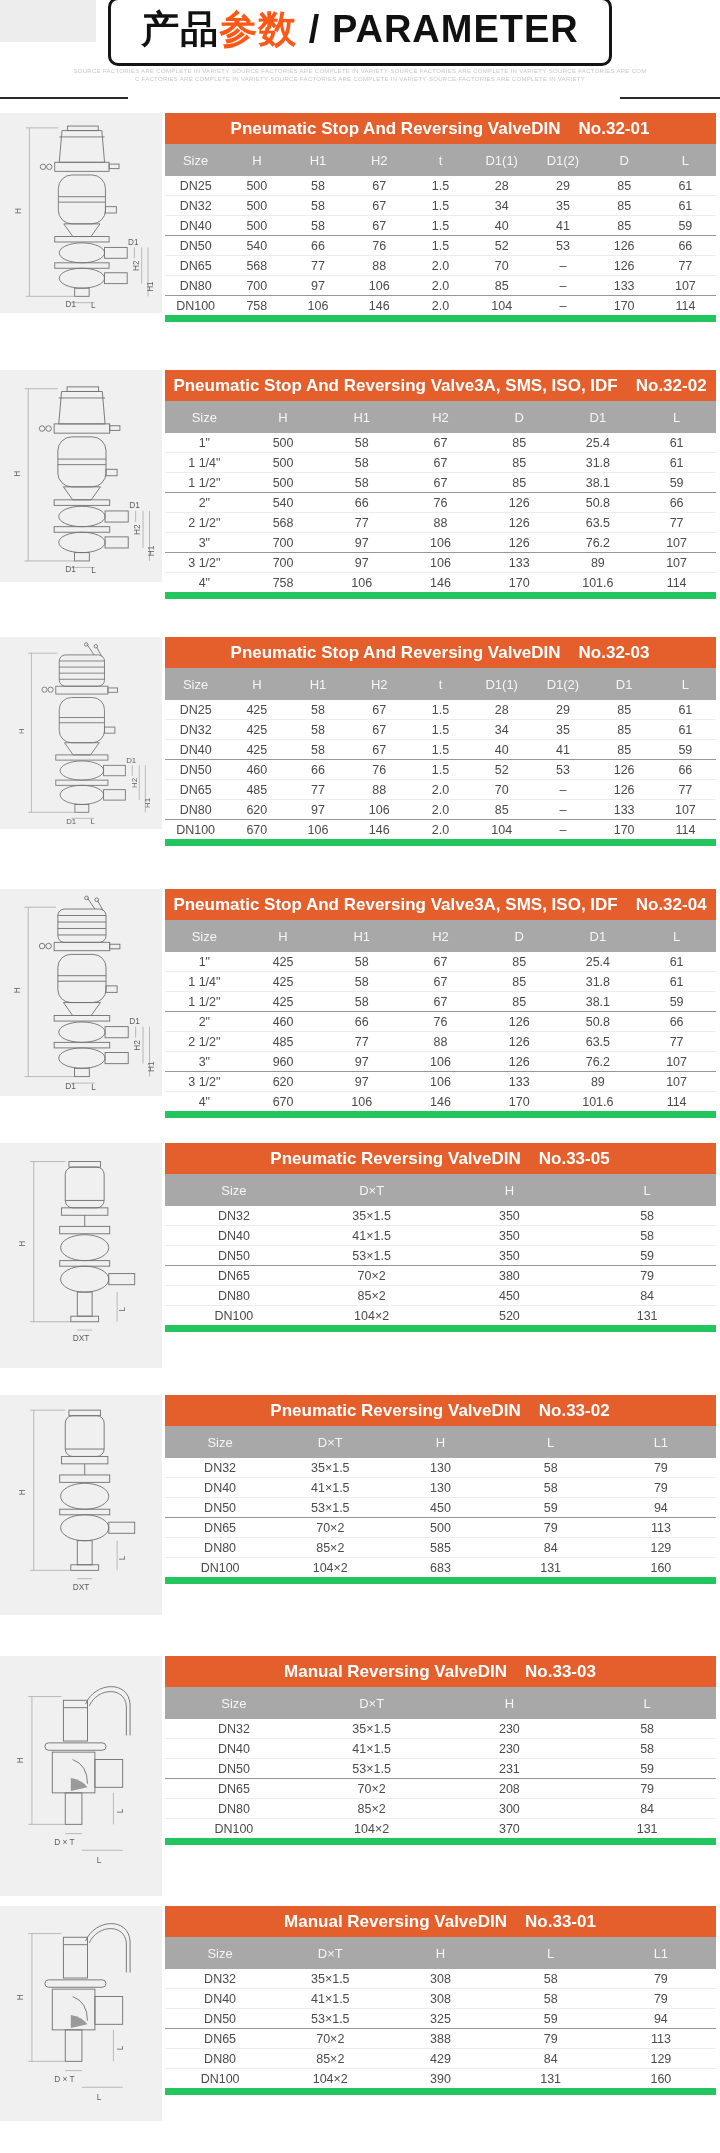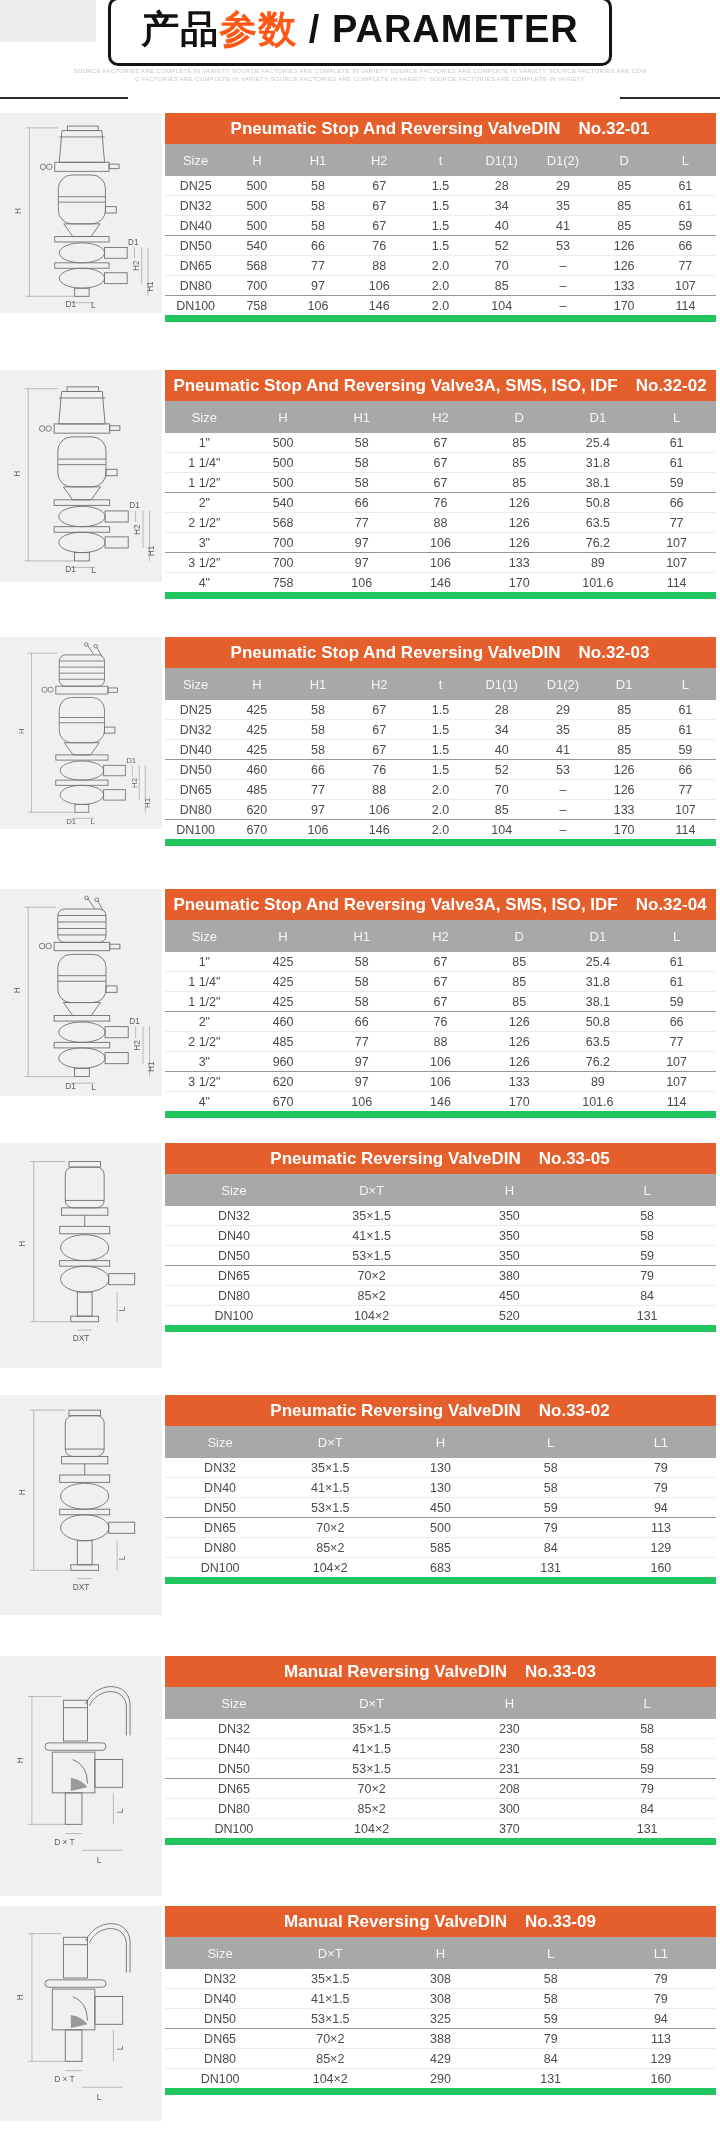--- a/index.html
+++ b/index.html
@@ -861,21 +861,21 @@
     <div class="drawing">
       <svg class="dsvg">
             <use href="#sym-d" xlink:href="#sym-d"></use>
           </svg>
     </div>
     <div class="tblock">
       <div class="obar">
         <span>Manual Reversing Valve</span>
         <span class="ocode">
           <span>DIN</span>
-          <span>No.33-09</span>
+          <span>No.33-01</span>
         </span>
       </div>
       <table class="spec">
         <thead>
               <tr>
                 <th>Size</th>
                 <th>D×T</th>
                 <th>H</th>
                 <th>L</th>
                 <th>L1</th>
@@ -913,21 +913,21 @@
               <tr>
                 <td>DN80</td>
                 <td>85×2</td>
                 <td>429</td>
                 <td>84</td>
                 <td>129</td>
               </tr>
               <tr>
                 <td>DN100</td>
                 <td>104×2</td>
-                <td>290</td>
+                <td>390</td>
                 <td>131</td>
                 <td>160</td>
               </tr>
             </tbody>
       </table>
     </div>
   </div>
 </div>
 </div>
 

